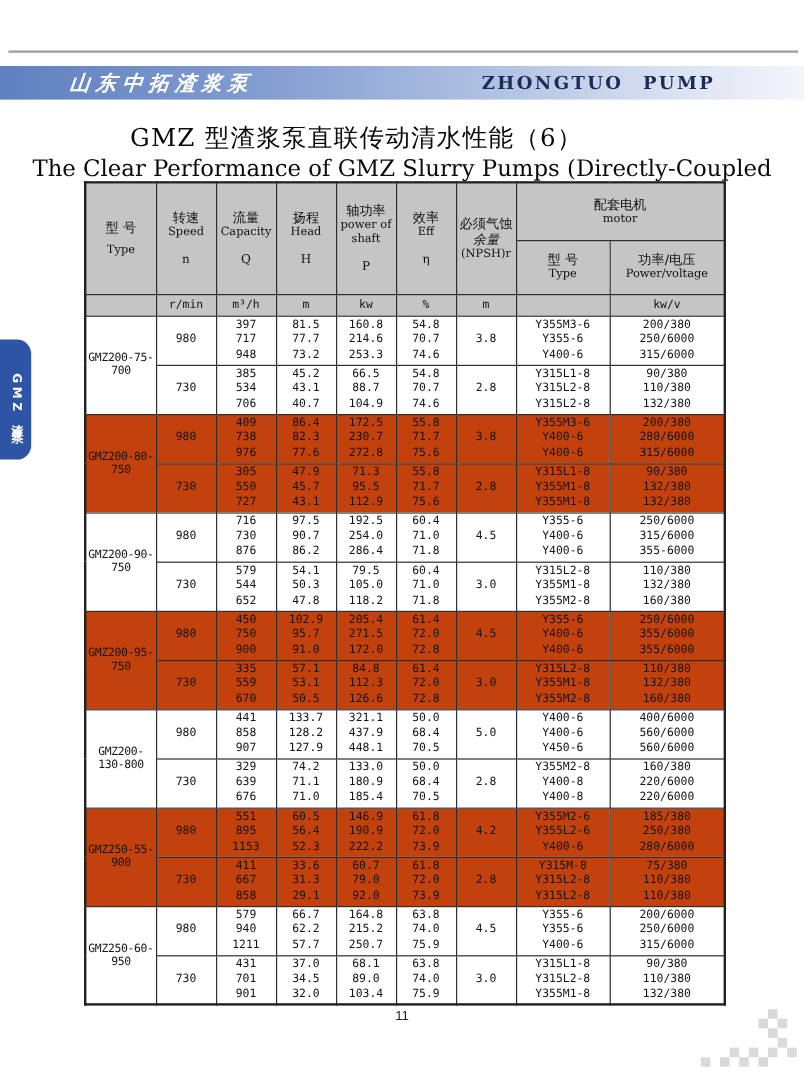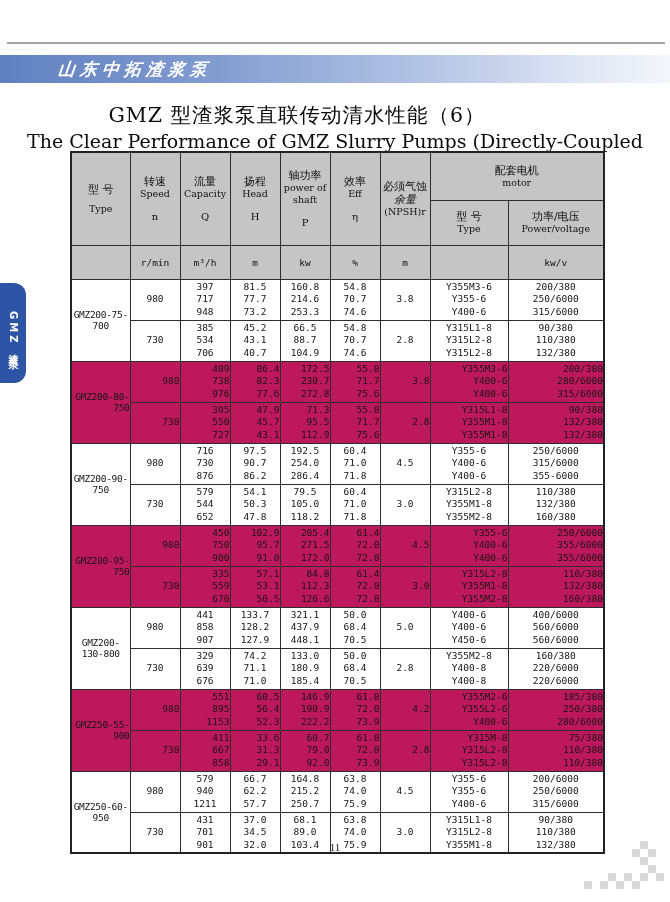--- a/index.html
+++ b/index.html
@@ -43,50 +43,51 @@
     position:absolute; left:70px; top:151px; border-collapse:collapse;
     table-layout:fixed; width:533px; border:2px solid #222;
   }
   .perf th, .perf td {
     border:1px solid #2e2e2e; padding:0; vertical-align:middle;
     text-align:center; overflow:hidden;
   }
   .perf thead th { background:#c5c5c5; font-weight:normal; }
   .perf tr.h1 { height:48px; }
   .perf tr.h2 { height:45px; }
-  .perf tr.units { height:34px; }
+  .perf tr.units { height:18px; }
   .perf tbody tr { height:41px; }
-  .perf tbody tr.shaded td { background:#be185d;text-align:right; }
+  .perf tbody tr.shaded td { background:#c2410c; }
   .hcn  { font-size:11px; line-height:13px; }
   .hcn2 { font-size:11px; line-height:13px;font-style:italic; }
   .hen  { font-size:9.5px; line-height:12px; font-family:"DejaVu Serif",serif; }
   .hsym { font-size:10px; line-height:12px; margin-top:11px; font-family:"DejaVu Serif",serif; }
   .gap-sm { margin-top:7px; }
   .perf tr.units th { font-size:9.5px; font-family:"DejaVu Sans Mono",monospace; }
   .perf tbody td { font-size:9.5px; font-family:"DejaVu Sans Mono",monospace; color:#151515; }
   .perf tbody td div { line-height:12.5px; }
   .c-model { font-size:8.5px; letter-spacing:-0.3px; font-family:"DejaVu Sans",sans-serif; }
   .c-motor { text-align:left; padding-left:12px;margin-left:48px; }
   .c-pv    { text-align:left; padding-left:28px; }
   .page-number {
     position:absolute; left:0; top:841px; width:670px; text-align:center;
-    font-size:11px; font-family:Liberation Serif, serif; color:#222;
+    font-size:11px; font-family:Liberation Sans, sans-serif; color:#222;
   }
   .deco { position:absolute; left:0; top:0; width:670px; height:902px; pointer-events:none; }
   .deco i { position:absolute; width:8px; height:8px; background:#dadada; }
 </style>
 </head>
 <body>
 
 <div class="page">
 
   <div class="top-rule"></div>
 
   <div class="banner">
     <span class="brand-cn">山东中拓渣浆泵</span>
+    <span class="brand-en">ZHONGTUO PUMP</span>
   </div>
 
   <div class="title-cn">GMZ 型渣浆泵直联传动清水性能（6）</div>
   <div class="title-en">The Clear Performance of GMZ Slurry Pumps (Directly-Coupled Type) (6)</div>
 
   <div class="side-tab">
     <span>GMZ渣浆泵</span>
   </div>
 
   <table class="perf">

